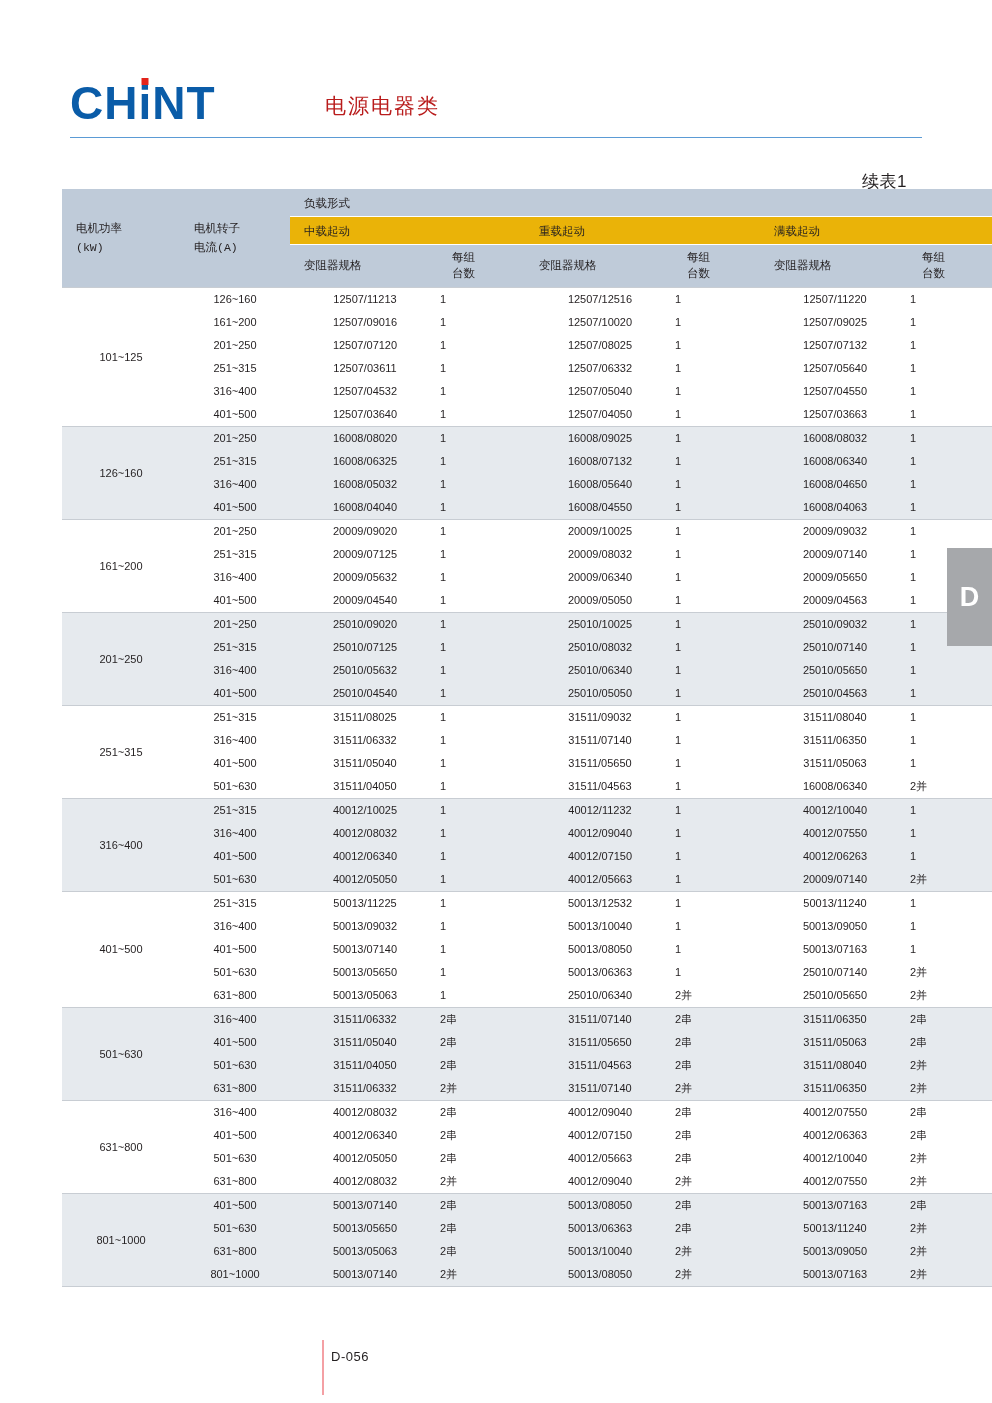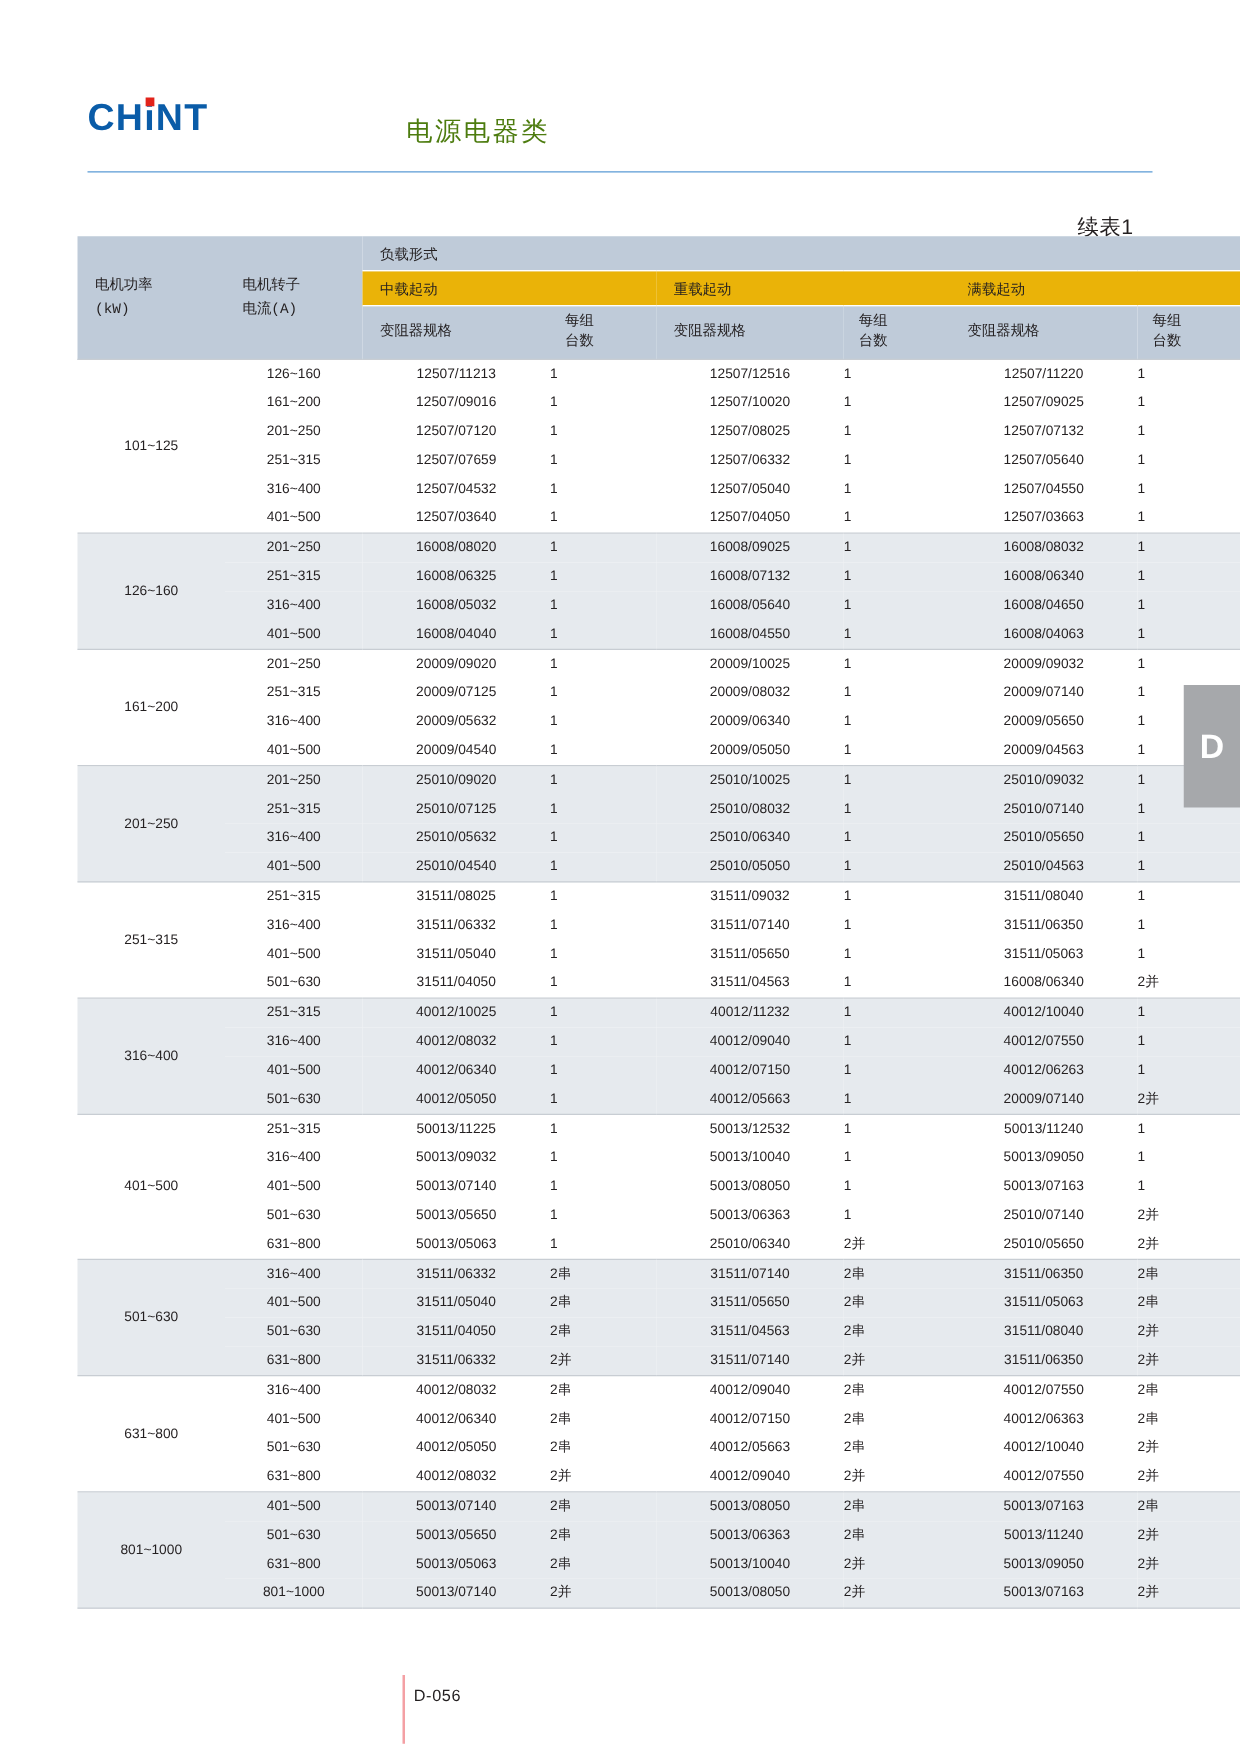--- a/index.html
+++ b/index.html
@@ -21,21 +21,21 @@
     position: absolute;
     left: 0;
     top: 0;
     width: 992px;
     height: 140px;
   }
   .logo {
     position: absolute;
     left: 70px;
     top: 80px;
-    font-size: 30px;
+    font-size: 46px;
     font-weight: bold;
     letter-spacing: 1px;
     color: #0a5ca8;
     font-family: "Liberation Sans", "DejaVu Sans", sans-serif;
     line-height: 1;
     user-select: none;
   }
   .logo .dot-i {
     position: relative;
     display: inline-block;
@@ -48,21 +48,21 @@
     transform: translateX(-50%);
     width: 7px;
     height: 7px;
     background: #e2231a;
   }
   .header-title {
     position: absolute;
     left: 325px;
     top: 95px;
     font-size: 21px;
-    color: #4d7c0f;
+    color: #b91c1c;
     letter-spacing: 2px;
     line-height: 1;
   }
   .header-rule {
     position: absolute;
     left: 70px;
     top: 137px;
     width: 852px;
     height: 1px;
     background: #5b9bd5;
@@ -288,21 +288,21 @@
           <td class="cur-cell">201~250</td>
           <td class="spec-cell">12507/07120</td>
           <td class="qty-cell">1</td>
           <td class="spec-cell">12507/08025</td>
           <td class="qty-cell">1</td>
           <td class="spec-cell">12507/07132</td>
           <td class="qty-cell">1</td>
         </tr>
         <tr class="band-plain">
           <td class="cur-cell">251~315</td>
-          <td class="spec-cell">12507/07659</td>
+          <td class="spec-cell">12507/03611</td>
           <td class="qty-cell">1</td>
           <td class="spec-cell">12507/06332</td>
           <td class="qty-cell">1</td>
           <td class="spec-cell">12507/05640</td>
           <td class="qty-cell">1</td>
         </tr>
         <tr class="band-plain">
           <td class="cur-cell">316~400</td>
           <td class="spec-cell">12507/04532</td>
           <td class="qty-cell">1</td>

